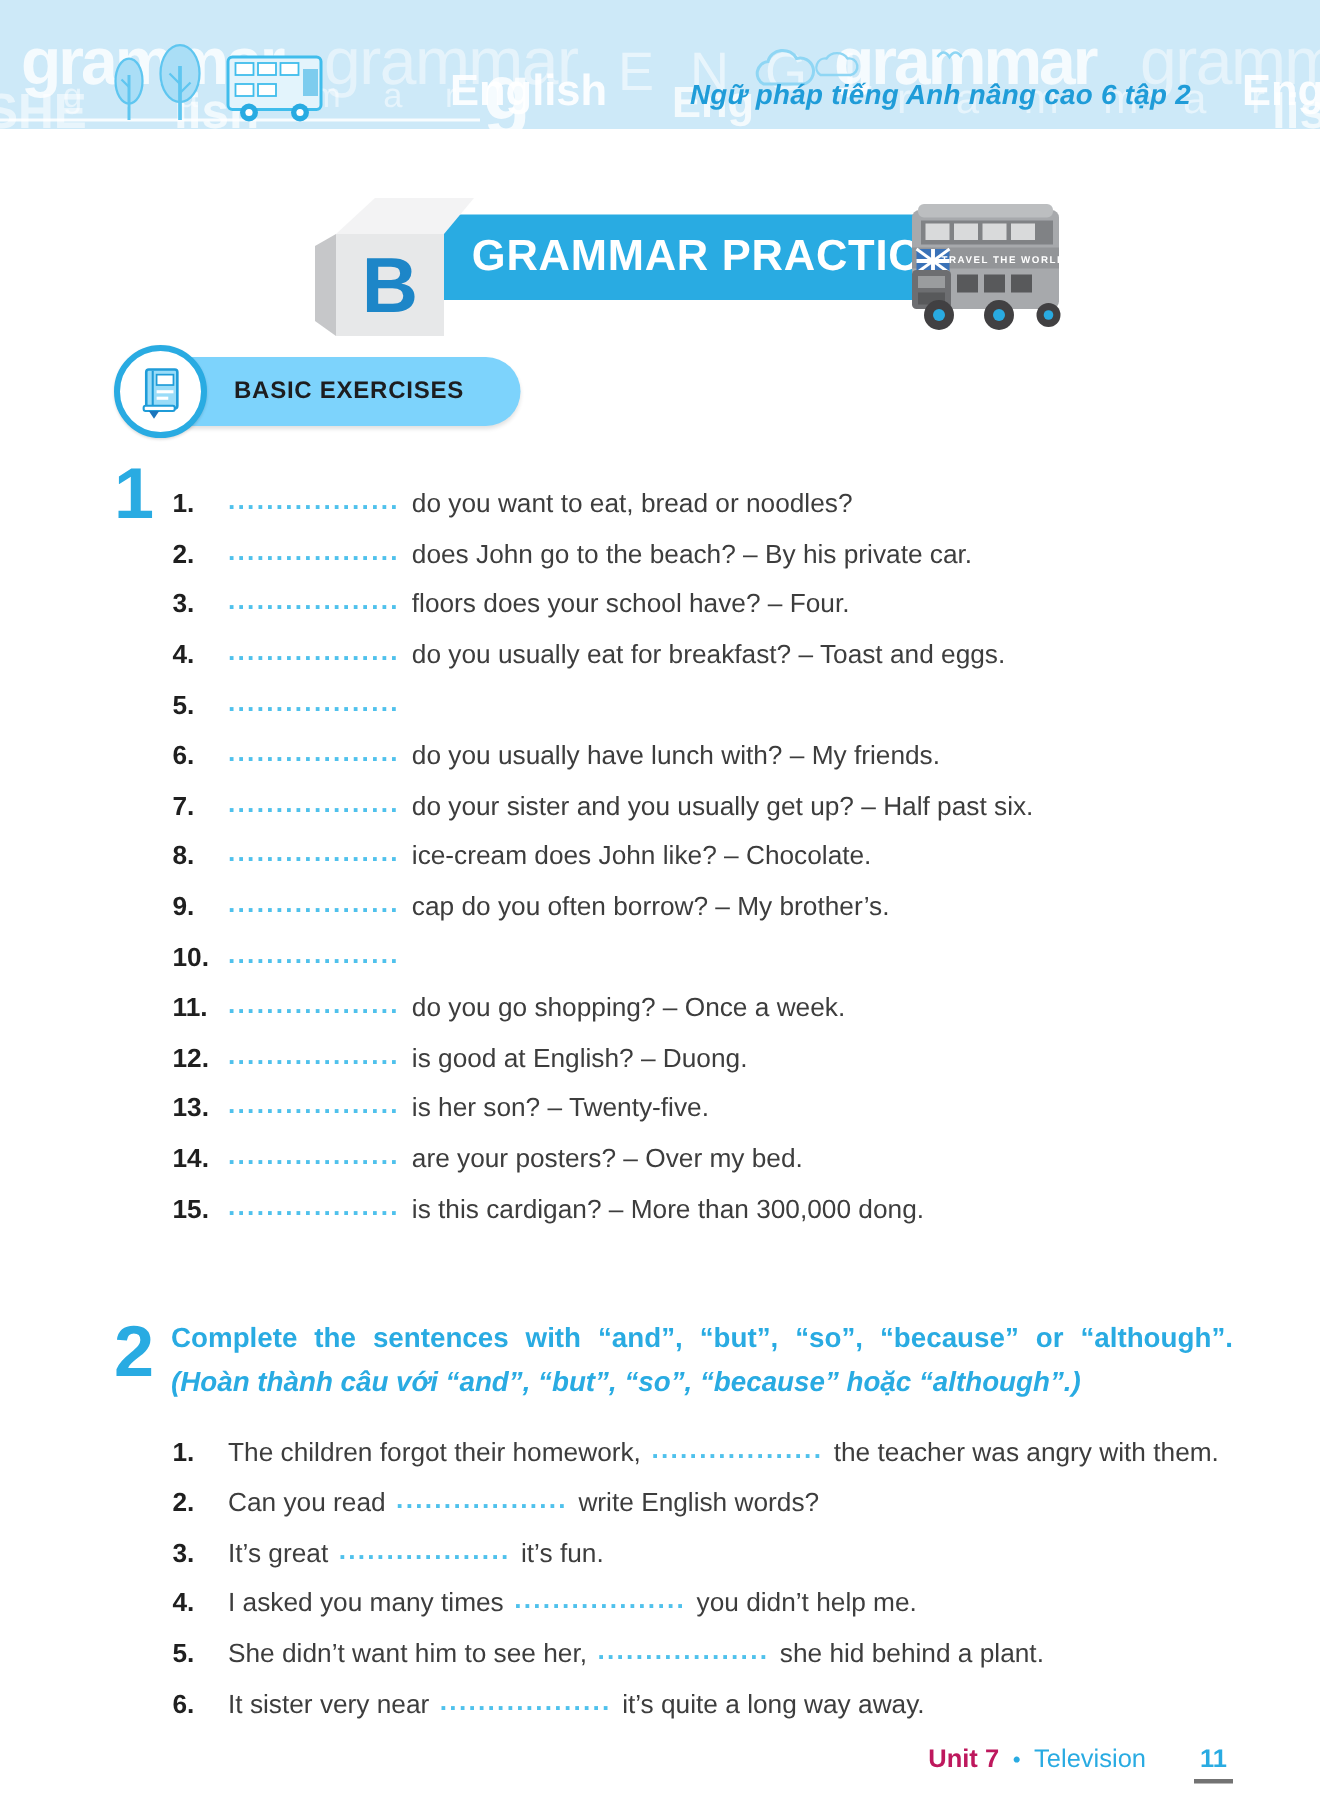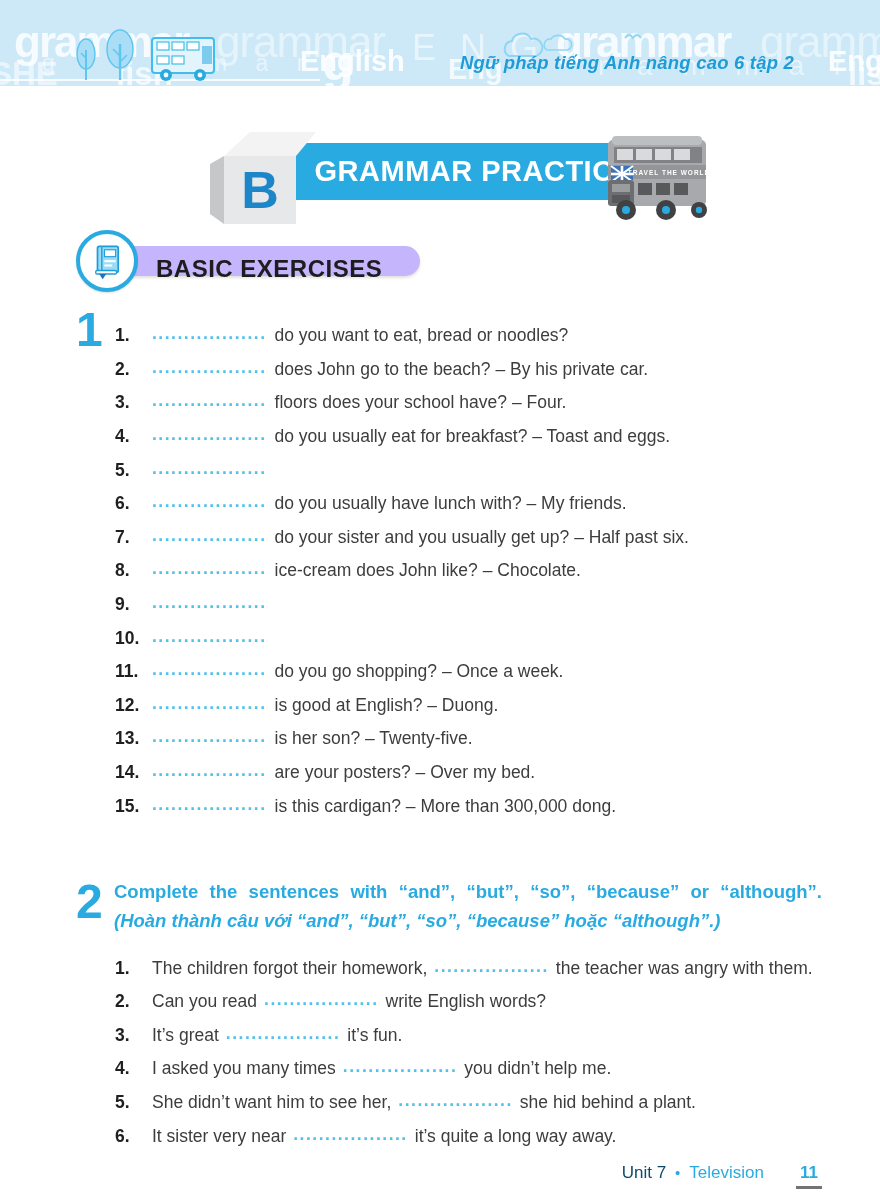--- a/index.html
+++ b/index.html
@@ -42,22 +42,22 @@
                  padding-left:58px; white-space:nowrap; }
   .cube { position:absolute; left:200px; top:0; }
   .bus-banner { position:absolute; left:602px; top:2px; }
 
   
   .pill-wrap { position:absolute; left:76px; top:230px; height:62px;
                display:flex; align-items:center; }
   .badge { width:62px; height:62px; border-radius:50%; background:#fff;
            border:4px solid #29abe2; display:flex; align-items:center;
            justify-content:center; z-index:2; box-shadow:0 1px 2px rgba(0,0,0,.15); }
-  .pill  { margin-left:-52px; height:30px; background:#c4b5fd; border-radius:24px;
-           line-height:46px; padding:0 38px 0 70px; font-size:24px; font-weight:800;
+  .pill  { margin-left:-52px; height:46px; background:#7dd3fc; border-radius:24px;
+           line-height:46px; padding:0 38px 0 70px; font-size:16px; font-weight:800;
            color:#1d1d1f; letter-spacing:.5px; white-space:nowrap;
            box-shadow:0 2px 3px rgba(0,0,0,.12); }
 
   
   .ex { position:absolute; left:78px; width:748px; }
   .ex1 { top:306px; }
   .ex2 { top:878px; }
   .ex-num { position:absolute; left:-2px; top:0px; font-size:48px; font-weight:800;
             color:#29abe2; line-height:1; }
   .ex-head { margin-left:36px; font-size:18.5px; font-weight:700; color:#29abe2;
@@ -69,21 +69,21 @@
   .row .n { font-weight:700; color:#1f1f1f; width:37px; flex:none; }
   .blank { color:#4fc1ec; font-weight:700; letter-spacing:1.5px; position:relative;
            top:-2px; }
   .row .t { margin-left:8px; color:#3d3d3d; }
   .row .pre { color:#3d3d3d; margin-right:7px; }
   .row .post { color:#3d3d3d; margin-left:7px; }
 
   
   .footer { position:absolute; top:1163px; right:58px; display:flex;
             align-items:baseline; font-size:17px; }
-  .unit { font-weight:400; color:#0c4a6e; }
+  .unit { font-weight:700; color:#be185d; }
   .fdot { color:#29abe2; margin:0 9px; font-size:15px; }
   .topic { color:#29abe2; }
   .pagenum { margin-left:32px; color:#29abe2; font-weight:700;
              border-bottom:3px solid #737373; padding:0 4px 3px; }
 </style>
 </head>
 <body>
 
 <div class="page">
 
@@ -233,20 +233,21 @@
           <span class="t">do your sister and you usually get up? – Half past six.</span>
         </div>
       <div class="row">
           <span class="n">8.</span>
           <span class="blank">..................</span>
           <span class="t">ice-cream does John like? – Chocolate.</span>
         </div>
       <div class="row">
           <span class="n">9.</span>
           <span class="blank">..................</span>
+          <span class="t">cap do you often borrow? – My brother’s.</span>
         </div>
       <div class="row">
           <span class="n">10.</span>
           <span class="blank">..................</span>
         </div>
       <div class="row">
           <span class="n">11.</span>
           <span class="blank">..................</span>
           <span class="t">do you go shopping? – Once a week.</span>
         </div>

